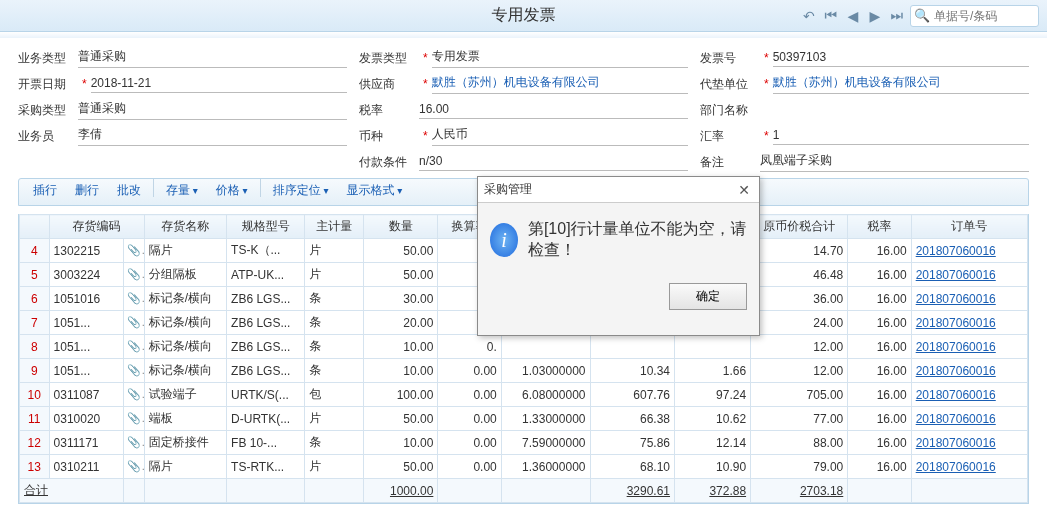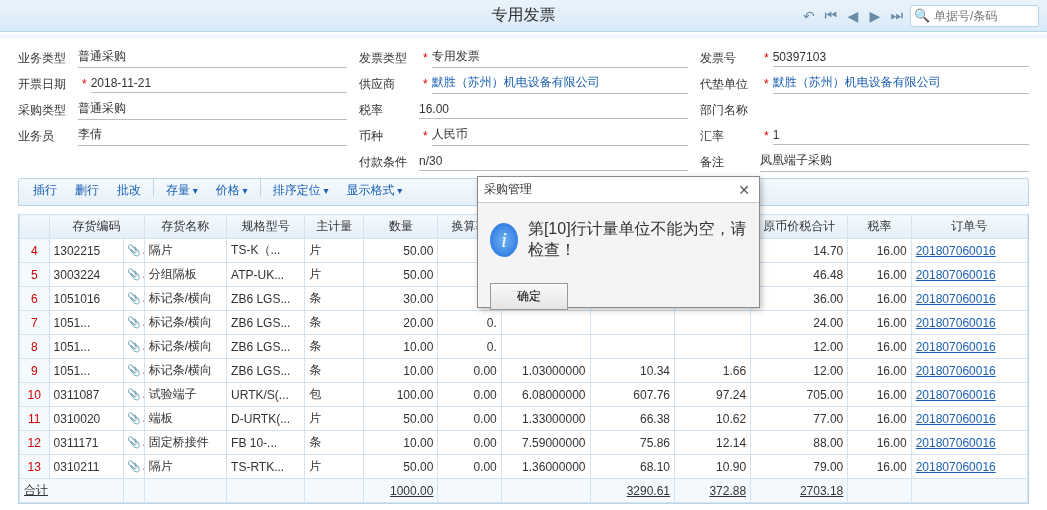--- a/index.html
+++ b/index.html
@@ -29,27 +29,27 @@
 table { border-collapse: collapse; width: 100%; table-layout: fixed; }
 th, td { border: 1px solid #d5e3ef; padding: 3px 4px; height: 24px; font-size: 12px; white-space: nowrap; overflow: hidden; text-overflow: ellipsis; }
 th { background: linear-gradient(#f4f9fd,#e4eff8); font-weight: normal; color: #333; text-align: center; }
 td { text-align: left; }
 td.num { text-align: right; }
 td.idx { text-align: center; color: #c00; background: #f4f9fd; }
 td.clip { color: #888; text-align: center; font-size: 11px; }
 .ord-link { color: #1a5fb4; text-decoration: underline; }
 tr.footer td { background: #f4f9fd; font-weight: normal; text-decoration: underline; }
 
-.dialog { position: absolute; left: 477px; top: 176px; width: 283px; height: 132px; background: #f4f4f4; border: 1px solid #8a8a8a; box-shadow: 2px 2px 6px rgba(0,0,0,0.25); }
+.dialog { position: absolute; left: 477px; top: 176px; width: 283px; height: 160px; background: #f4f4f4; border: 1px solid #8a8a8a; box-shadow: 2px 2px 6px rgba(0,0,0,0.25); }
 .dialog .dlg-title { background: #fff; border-bottom: 1px solid #ccc; height: 26px; display: flex; align-items: center; justify-content: space-between; padding: 0 6px; font-size: 12px; }
 .dialog .dlg-close { cursor: pointer; font-size: 14px; color: #555; width: 18px; text-align: center; }
 .dialog .dlg-body { display: flex; align-items: center; padding: 16px 12px; gap: 10px; }
 .dlg-icon { width: 34px; height: 34px; border-radius: 50%; background: radial-gradient(#6db3f2,#1e69de); color: #fff; display: flex; align-items: center; justify-content: center; font-size: 20px; font-family: Georgia, serif; font-style: italic; }
 .dlg-msg { font-size: 16px; color: #333; }
-.dlg-foot { display: flex; padding: 6px 12px 12px; }
+.dlg-foot { display: flex; justify-content: flex-end; padding: 6px 12px 12px; }
 .dlg-ok { background: linear-gradient(#fafafa,#e4e4e4); border: 1px solid #999; padding: 4px 26px; font-size: 12px; cursor: pointer; }
 
 .topstrip { height: 6px; background: linear-gradient(#fff,#eaf3fb); }
 </style>
 </head>
 <body>
 
 <div class="titlebar">
   <div class="title">专用发票</div>
   <div class="tools">

